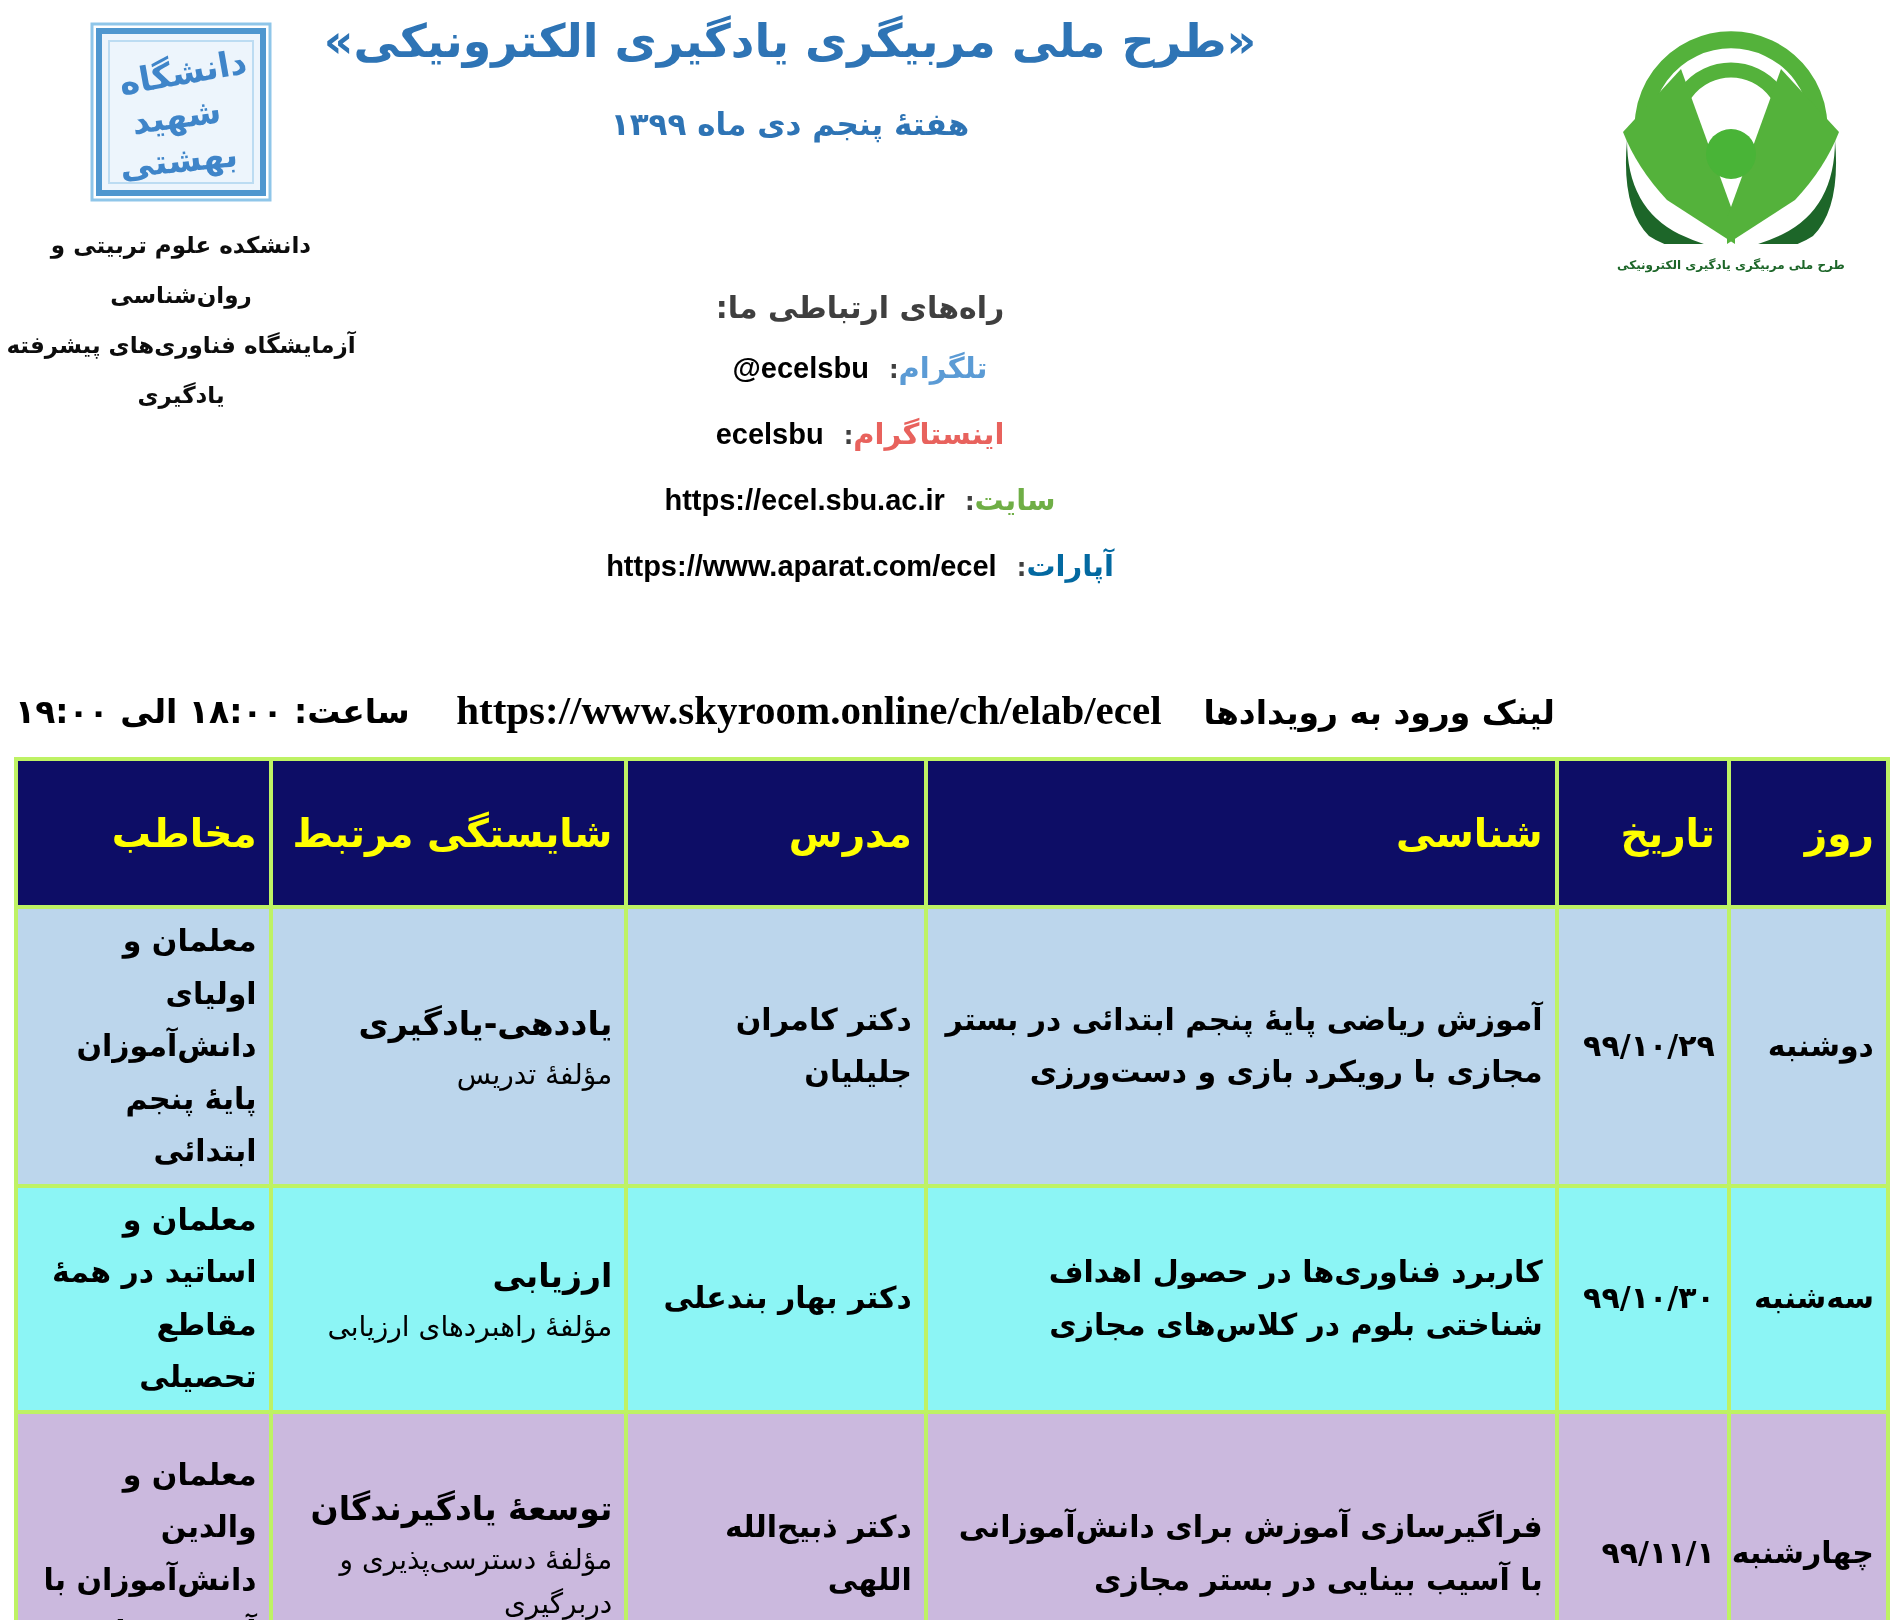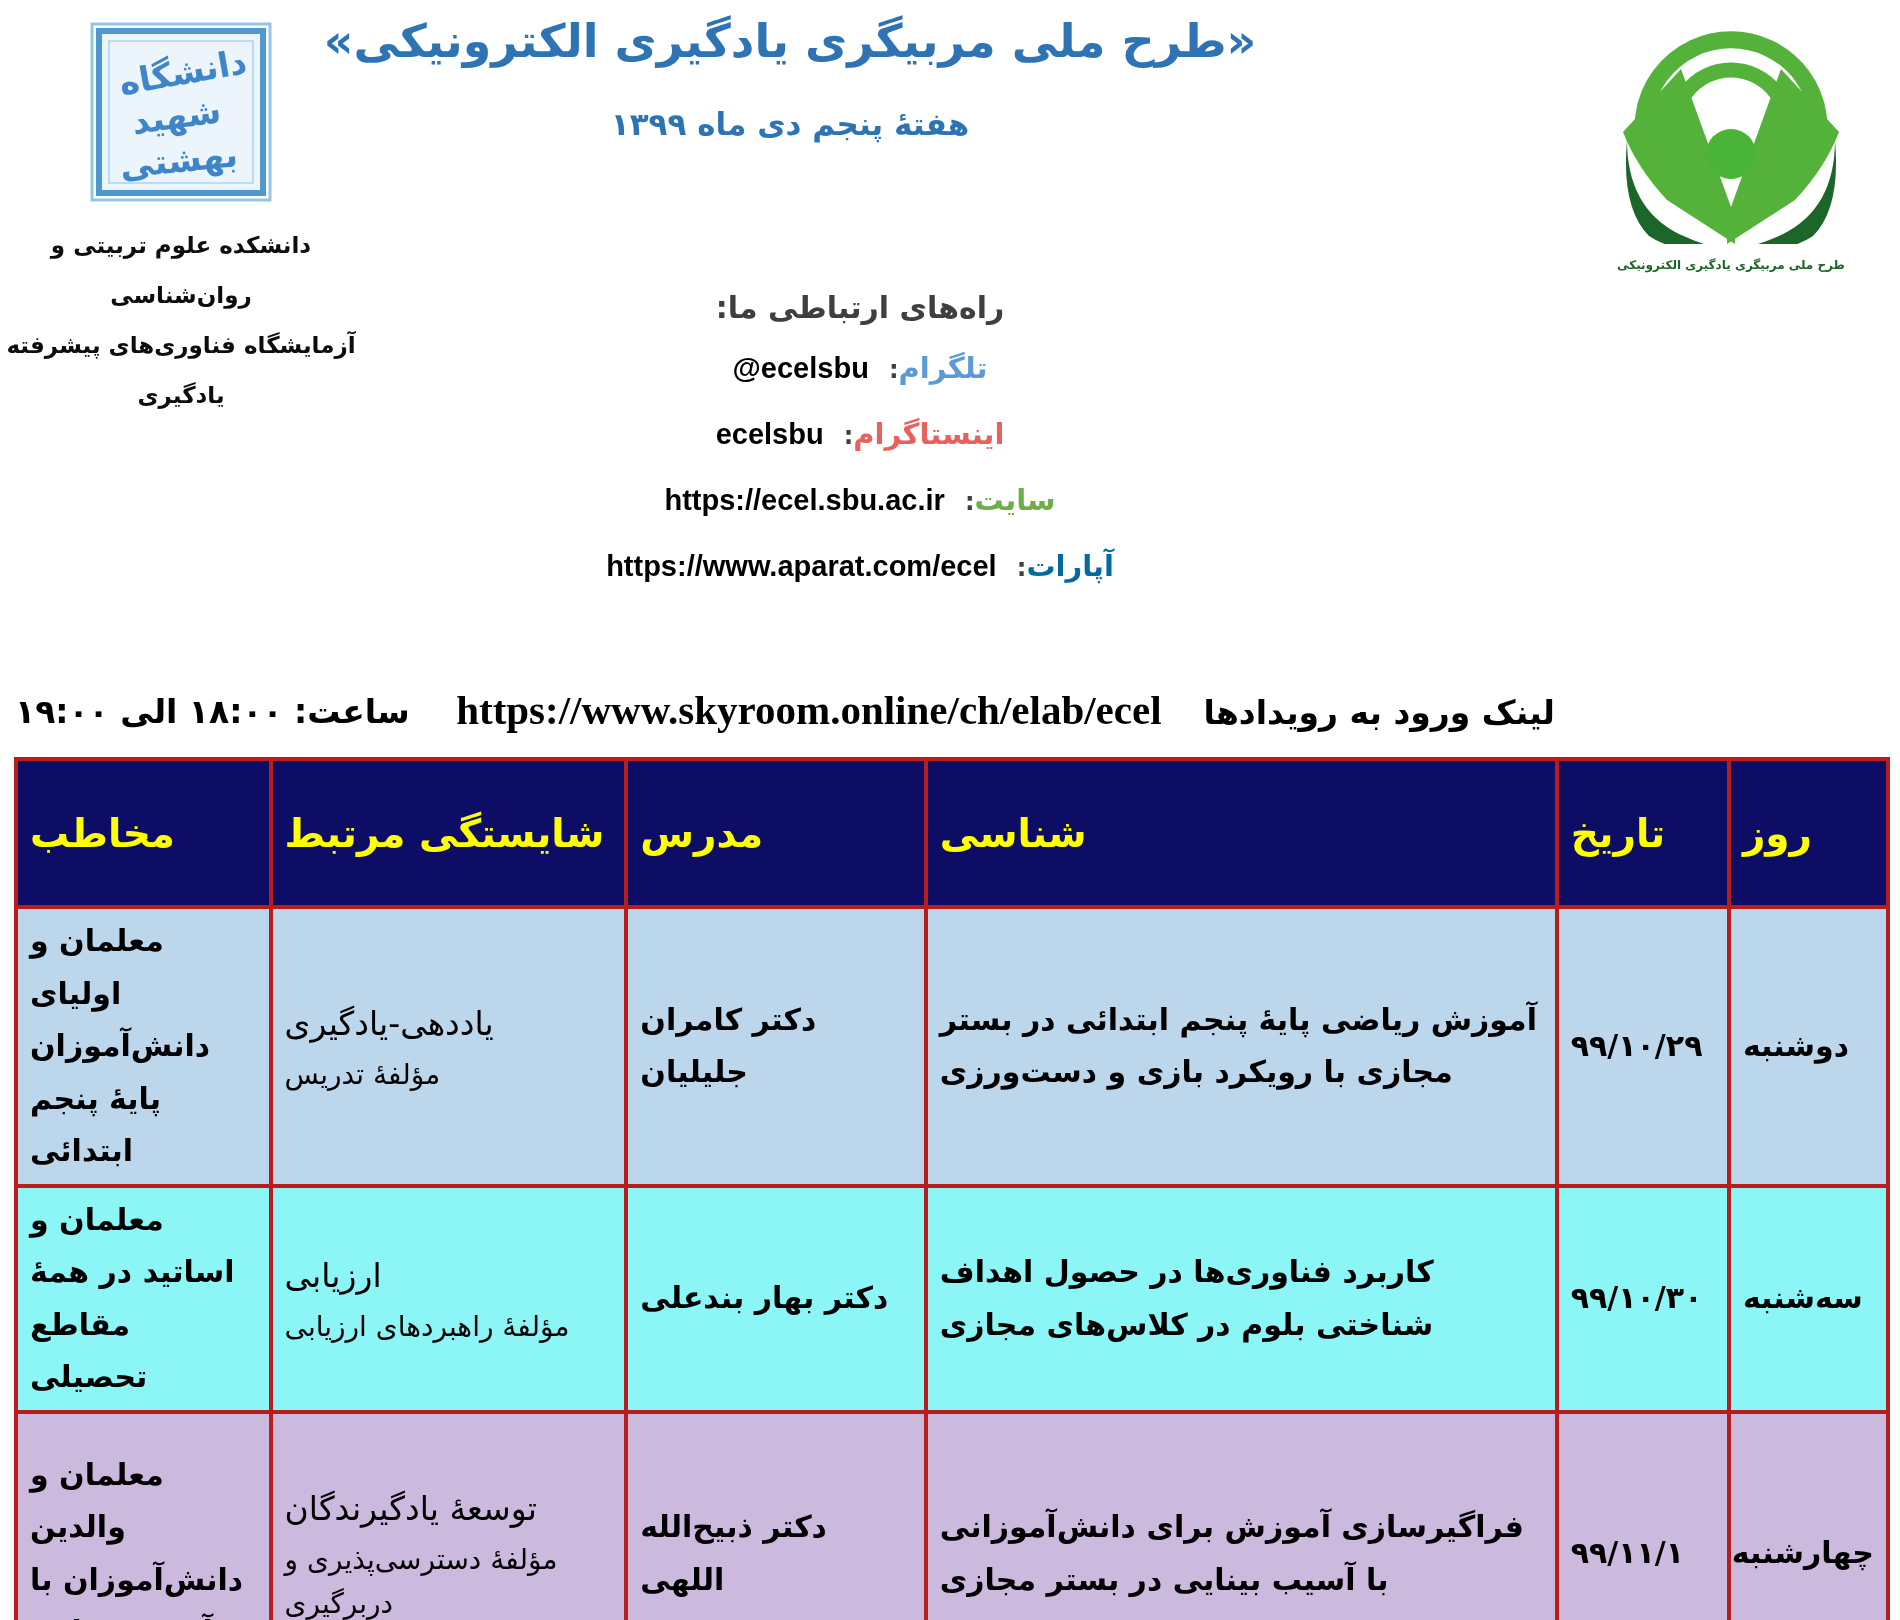--- a/index.html
+++ b/index.html
@@ -39,33 +39,33 @@
   .link-label { font-size:33px; font-weight:bold; white-space:nowrap; }
   .link-url { font-family:"Liberation Serif", serif; font-size:41px; font-weight:bold; direction:ltr; display:inline-block; white-space:nowrap; }
 
   
   table.schedule {
     position:absolute; left:14px; top:757px; width:1876px;
     border-collapse:collapse; table-layout:fixed; direction:rtl;
     border:1px solid #aab4be;
   }
   .schedule th, .schedule td {
-    border:4px solid #b91c1c;
-    text-align:left; vertical-align:middle;
+    border:4px solid #bef264;
+    text-align:right; vertical-align:middle;
     padding:6px 12px;
     overflow:hidden;
   }
   .schedule thead tr { height:148px; }
   .schedule th { font-size:39px; font-weight:bold; }
   .schedule tbody tr.r1 { height:200px; }
   .schedule tbody tr.r2 { height:200px; }
   .schedule tbody tr.r3 { height:284px; }
   .schedule td { font-size:30px; font-weight:bold; line-height:1.75; }
   .cell-title { font-size:30px; }
-  .comp-main { font-size:33px; font-weight:normal; }
+  .comp-main { font-size:33px; font-weight:bold; }
   .comp-note { font-size:28px; font-weight:normal; line-height:1.6; }
   .cell-day, .cell-date { font-size:30px; }
 </style>
 </head>
 <body>
 
 <div class="abs uni-wrap">
   <div class="uni-logo-box">
     <svg width="182" height="180" viewBox="0 0 182 180">
       <rect x="2" y="2" width="178" height="176" fill="#ffffff" stroke="#8fc6e9" stroke-width="3"></rect>

